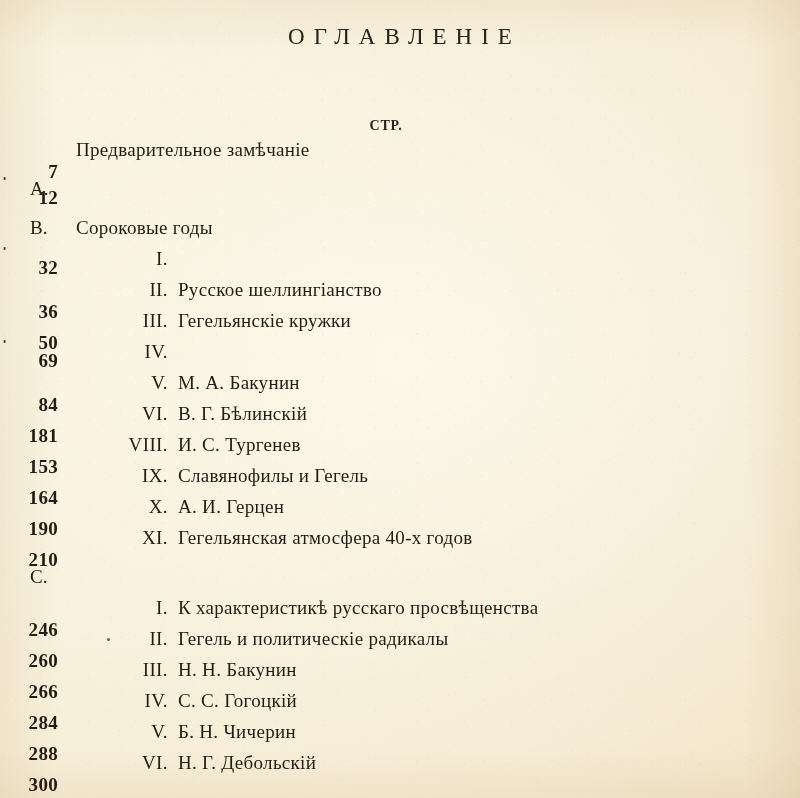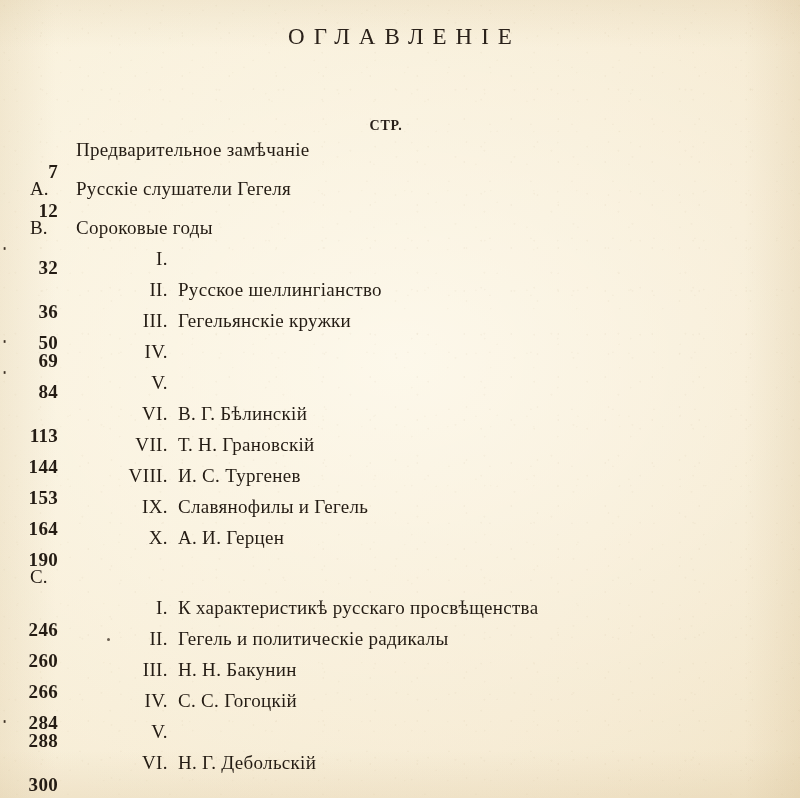--- a/index.html
+++ b/index.html
@@ -197,21 +197,20 @@
     <div class="col-header">СТР.</div>
 
     <div class="toc" id="toc-list">
         <div class="row level-part">
           <span class="label">Предварительное замѣчаніе</span>
           <span class="leader"></span>
           <span class="pageno">7</span>
         </div>
         <div class="row level-part part-gap">
           <span class="part-letter">A.</span>
-          <span class="label">Русскіе слушатели Гегеля</span>
           <span class="leader"></span>
           <span class="pageno">12</span>
         </div>
         <div class="row level-part no-leader part-gap">
           <span class="part-letter">B.</span>
           <span class="label">Сороковые годы</span>
           <span class="leader"></span>
           <span class="pageno"></span>
         </div>
         <div class="row level-sub">
@@ -231,53 +230,54 @@
           <span class="leader"></span>
           <span class="pageno">50</span>
         </div>
         <div class="row level-sub">
           <span class="numeral">IV.</span>
           <span class="leader"></span>
           <span class="pageno">69</span>
         </div>
         <div class="row level-sub">
           <span class="numeral">V.</span>
+          <span class="label">М. А. Бакунин</span>
           <span class="leader"></span>
           <span class="pageno">84</span>
         </div>
         <div class="row level-sub">
           <span class="numeral">VI.</span>
           <span class="label">В. Г. Бѣлинскій</span>
           <span class="leader"></span>
-          <span class="pageno">113</span>
-        </div>
-        <div class="row level-sub">
-          <span class="numeral">VII.</span>
-          <span class="label">Т. Н. Грановскій</span>
-          <span class="leader"></span>
-          <span class="pageno">144</span>
+          <span class="pageno">181</span>
         </div>
         <div class="row level-sub">
           <span class="numeral">VIII.</span>
           <span class="label">И. С. Тургенев</span>
           <span class="leader"></span>
           <span class="pageno">153</span>
         </div>
         <div class="row level-sub">
           <span class="numeral">IX.</span>
           <span class="label">Славянофилы и Гегель</span>
           <span class="leader"></span>
           <span class="pageno">164</span>
         </div>
         <div class="row level-sub">
           <span class="numeral">X.</span>
           <span class="label">А. И. Герцен</span>
           <span class="leader"></span>
           <span class="pageno">190</span>
         </div>
+        <div class="row level-sub">
+          <span class="numeral">XI.</span>
+          <span class="label">Гегельянская атмосфера 40-х годов</span>
+          <span class="leader"></span>
+          <span class="pageno">210</span>
+        </div>
         <div class="row level-part no-leader part-gap">
           <span class="part-letter">C.</span>
           <span class="leader"></span>
           <span class="pageno"></span>
         </div>
         <div class="row level-sub">
           <span class="numeral">I.</span>
           <span class="label">К характеристикѣ русскаго просвѣщенства</span>
           <span class="leader"></span>
           <span class="pageno">246</span>
@@ -296,20 +296,21 @@
           <span class="pageno">266</span>
         </div>
         <div class="row level-sub">
           <span class="numeral">IV.</span>
           <span class="label">С. С. Гогоцкій</span>
           <span class="leader"></span>
           <span class="pageno">284</span>
         </div>
         <div class="row level-sub">
           <span class="numeral">V.</span>
+          <span class="label">Б. Н. Чичерин</span>
           <span class="leader"></span>
           <span class="pageno">288</span>
         </div>
         <div class="row level-sub">
           <span class="numeral">VI.</span>
           <span class="label">Н. Г. Дебольскій</span>
           <span class="leader"></span>
           <span class="pageno">300</span>
         </div>
       </div>

